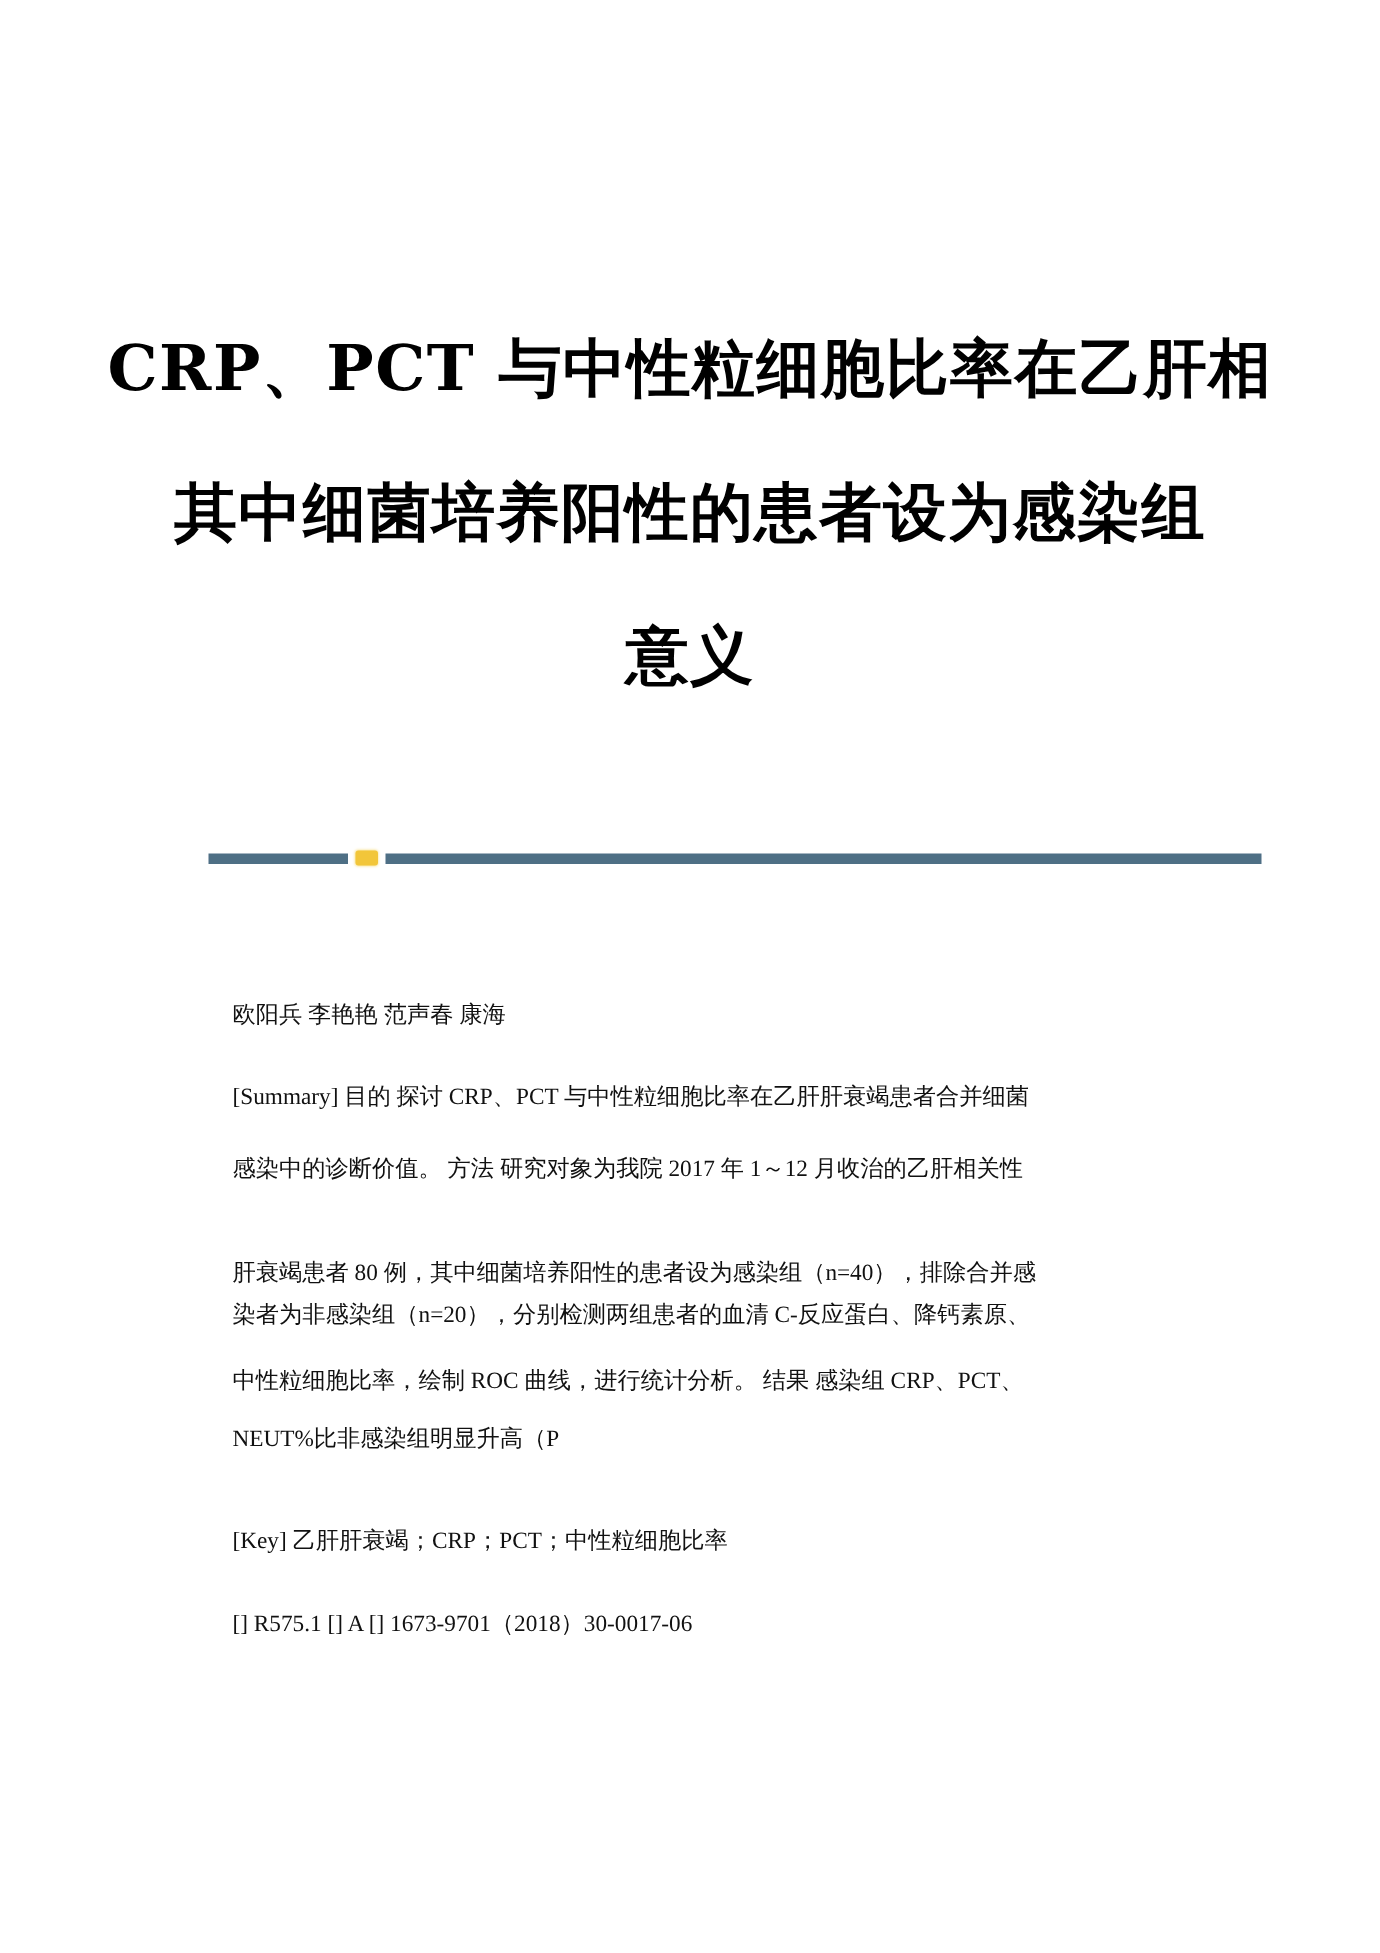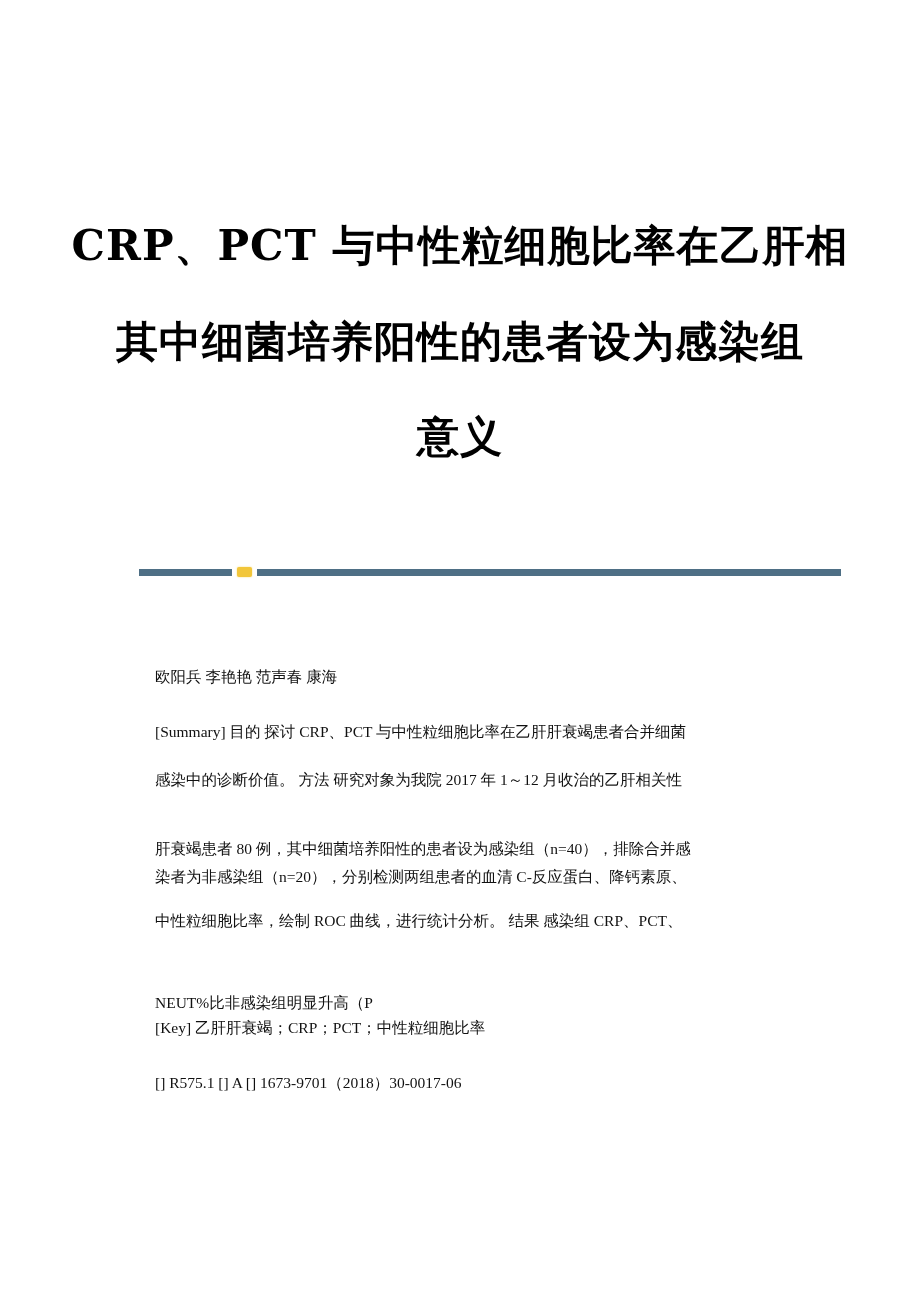--- a/index.html
+++ b/index.html
@@ -90,19 +90,19 @@
     <div class="sep-right"></div>
   </div>
 
   <div class="para" style="top:669px;">欧阳兵 李艳艳 范声春 康海</div>
 
   <div class="para" style="top:724px;text-align:right;">[Summary] 目的 探讨 CRP、PCT 与中性粒细胞比率在乙肝肝衰竭患者合并细菌</div>
   <div class="para" style="top:772px;">感染中的诊断价值。 方法 研究对象为我院 2017 年 1～12 月收治的乙肝相关性</div>
   <div class="para" style="top:841px;">肝衰竭患者 80 例，其中细菌培养阳性的患者设为感染组（n=40），排除合并感</div>
   <div class="para" style="top:869px;">染者为非感染组（n=20），分别检测两组患者的血清 C-反应蛋白、降钙素原、</div>
   <div class="para" style="top:913px;">中性粒细胞比率，绘制 ROC 曲线，进行统计分析。 结果 感染组 CRP、PCT、</div>
-  <div class="para" style="top:995px;">NEUT%比非感染组明显升高（P</div>
+  <div class="para" style="top:952px;">NEUT%比非感染组明显升高（P</div>
 
   <div class="para" style="top:1020px;">[Key] 乙肝肝衰竭；CRP；PCT；中性粒细胞比率</div>
 
   <div class="para" style="top:1075px;">[] R575.1 [] A [] 1673-9701（2018）30-0017-06</div>
 
 </div>
 
 </body></html>

